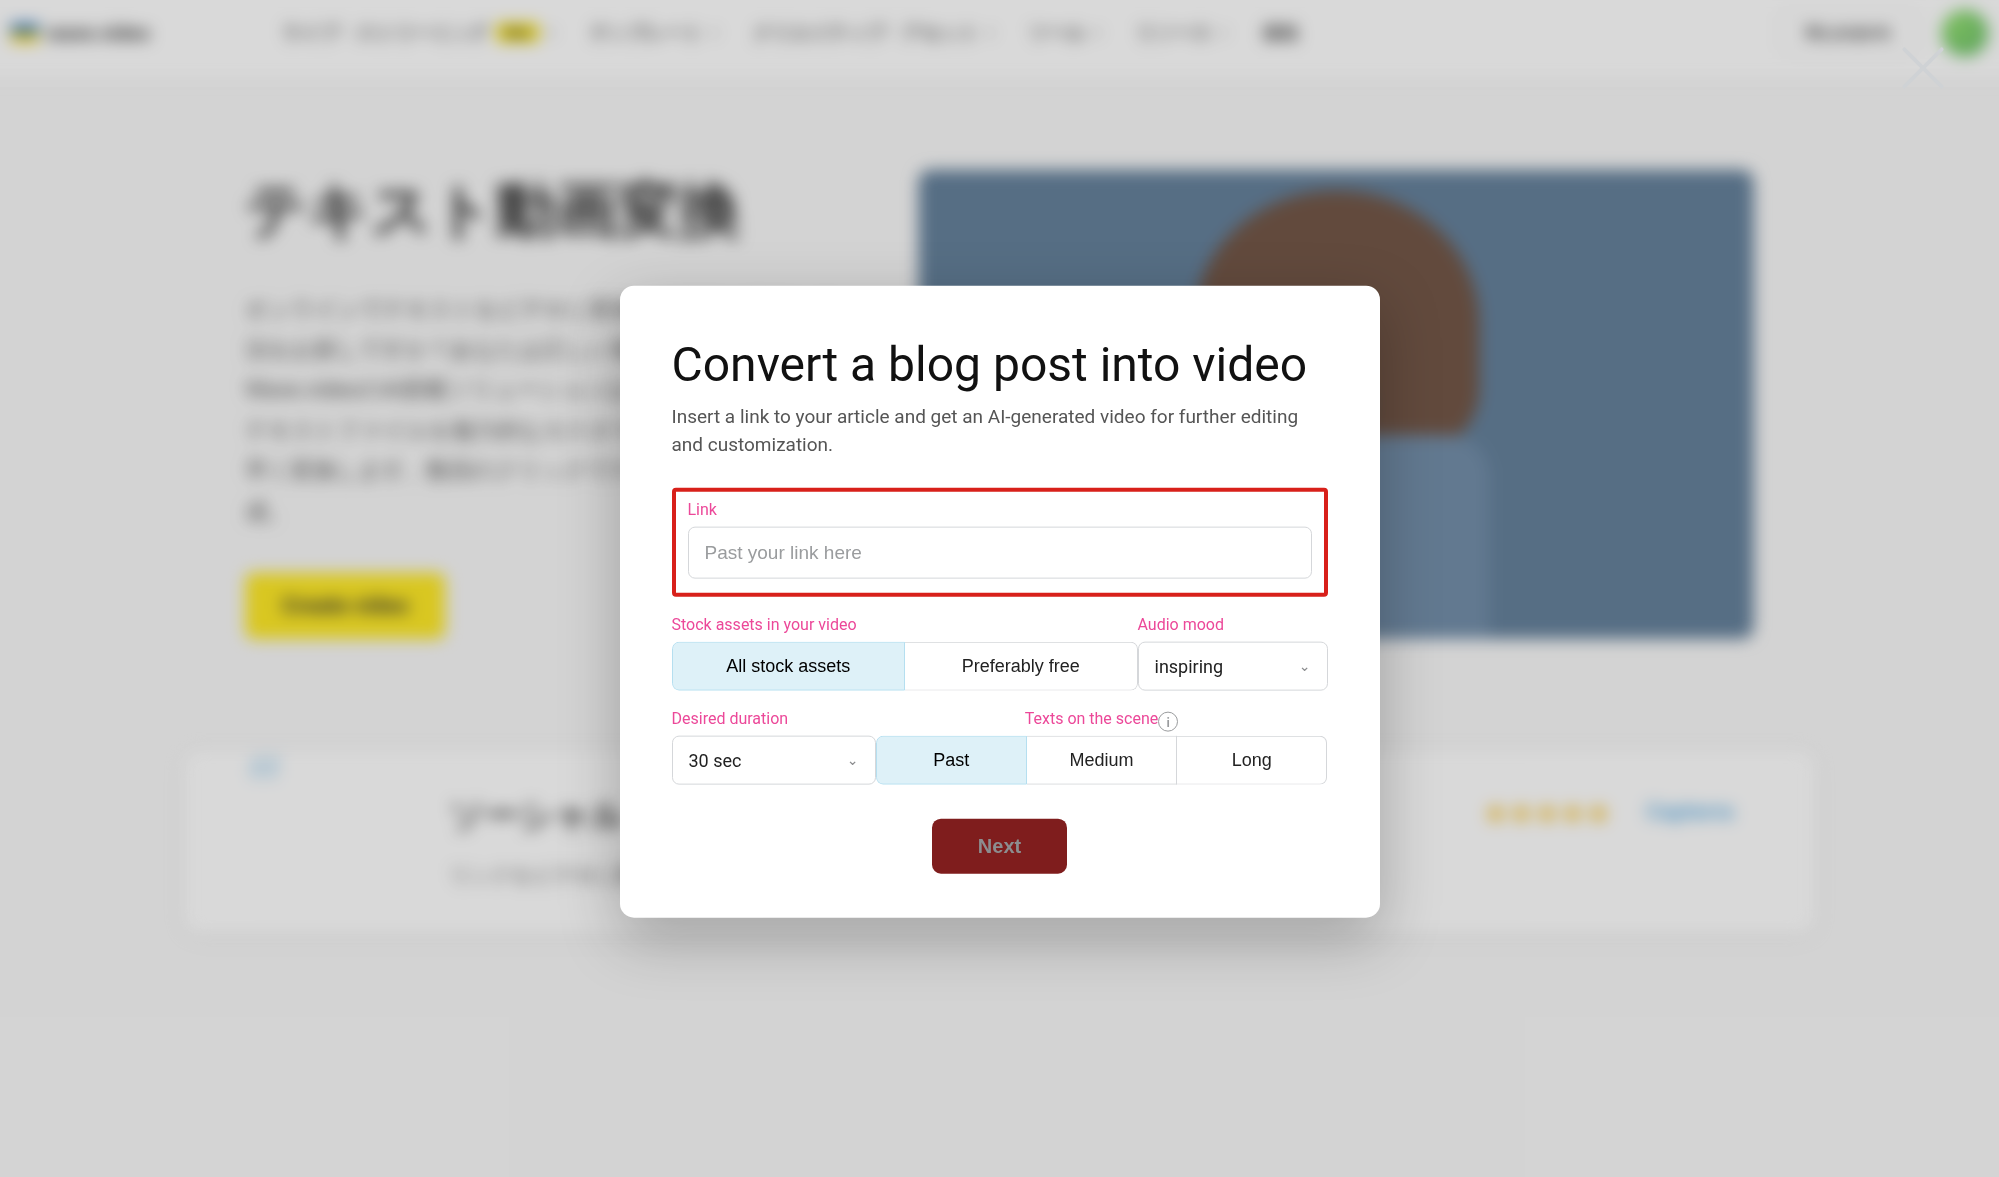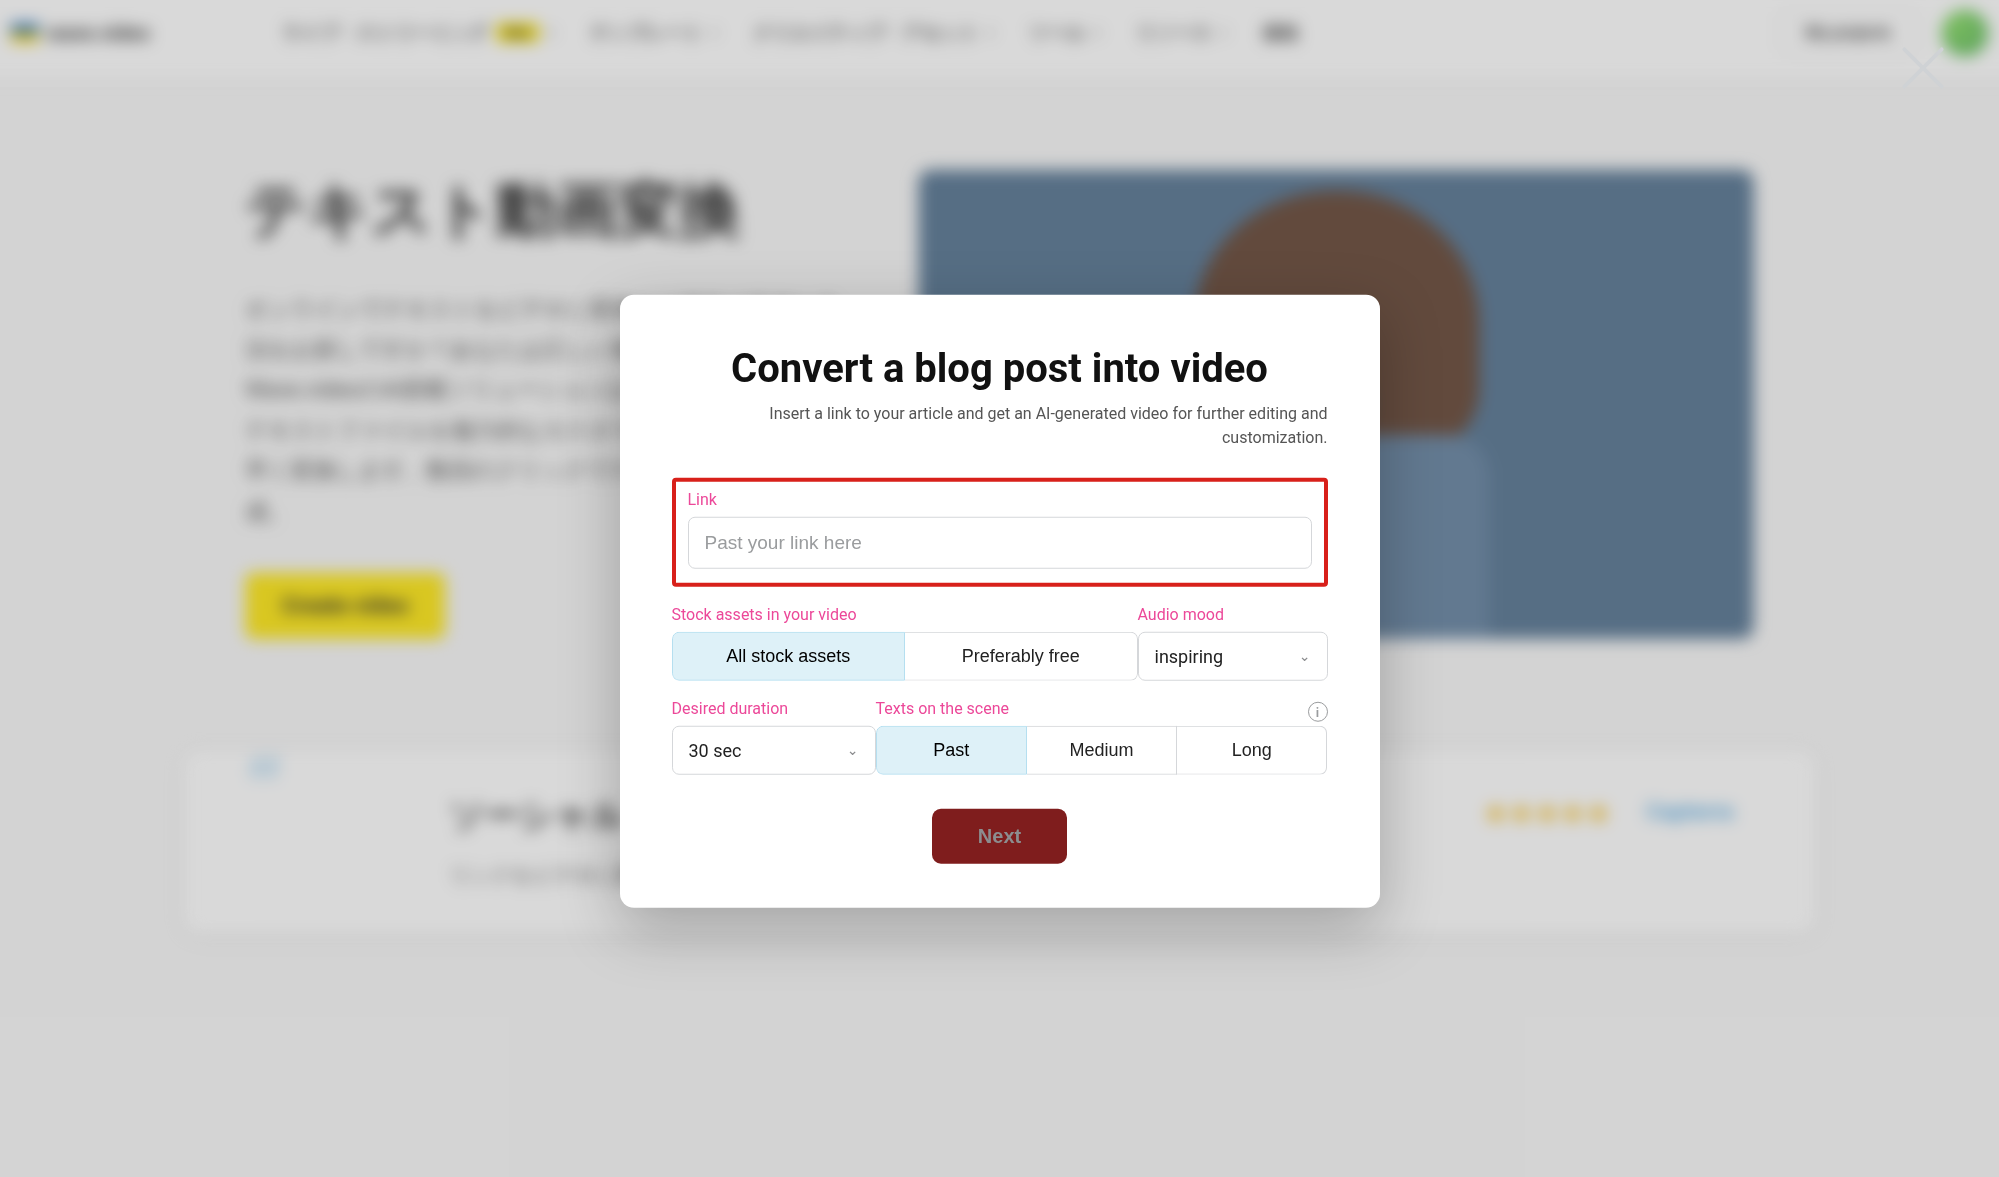--- a/index.html
+++ b/index.html
@@ -77,28 +77,27 @@
   .modal {
     position:absolute;
     left:50%; top:50%; transform:translate(-50%, -48%);
     width:760px;
     background:#fff;
     border-radius:14px;
     padding:50px 52px 44px 52px;
     box-shadow:0 20px 60px rgba(0,0,0,.25);
   }
   .modal h2 {
-    text-align:center;
-    font-size:40px;
-    font-weight:700;
+    font-size:48px;
+    font-weight:400;
     color:#111;
   }
   .modal .subtitle {
-    text-align:right;
-    font-size:16px;
+    text-align:left;
+    font-size:19px;
     color:#555;
     line-height:1.5;
     margin-top:10px;
     margin-bottom:28px;
   }
   .field-highlight {
     border:4px solid #d8201a;
     border-radius:4px;
     padding:8px 12px 14px 12px;
     margin-bottom:18px;
@@ -148,21 +147,21 @@
     font-size:18px;
     color:#222;
     display:flex;
     align-items:center;
     justify-content:space-between;
     cursor:pointer;
     min-width:180px;
     text-align:right;
   }
   .select .caret { color:#8a8b8d; font-size:14px;}
-  .label-row { display:flex; align-items:center; justify-content:space-between;}
+  .label-row { display:flex; align-items:center; justify-content:center;}
   .info-icon {
     width:20px; height:20px; border:1.5px solid #9a9c9e; border-radius:50%;
     display:flex; align-items:center; justify-content:center;
     font-size:13px; color:#9a9c9e; font-weight:600;
   }
 
   .next-btn {
     display:block;
     margin:34px auto 0 auto;
     background:#7f1d1d;

